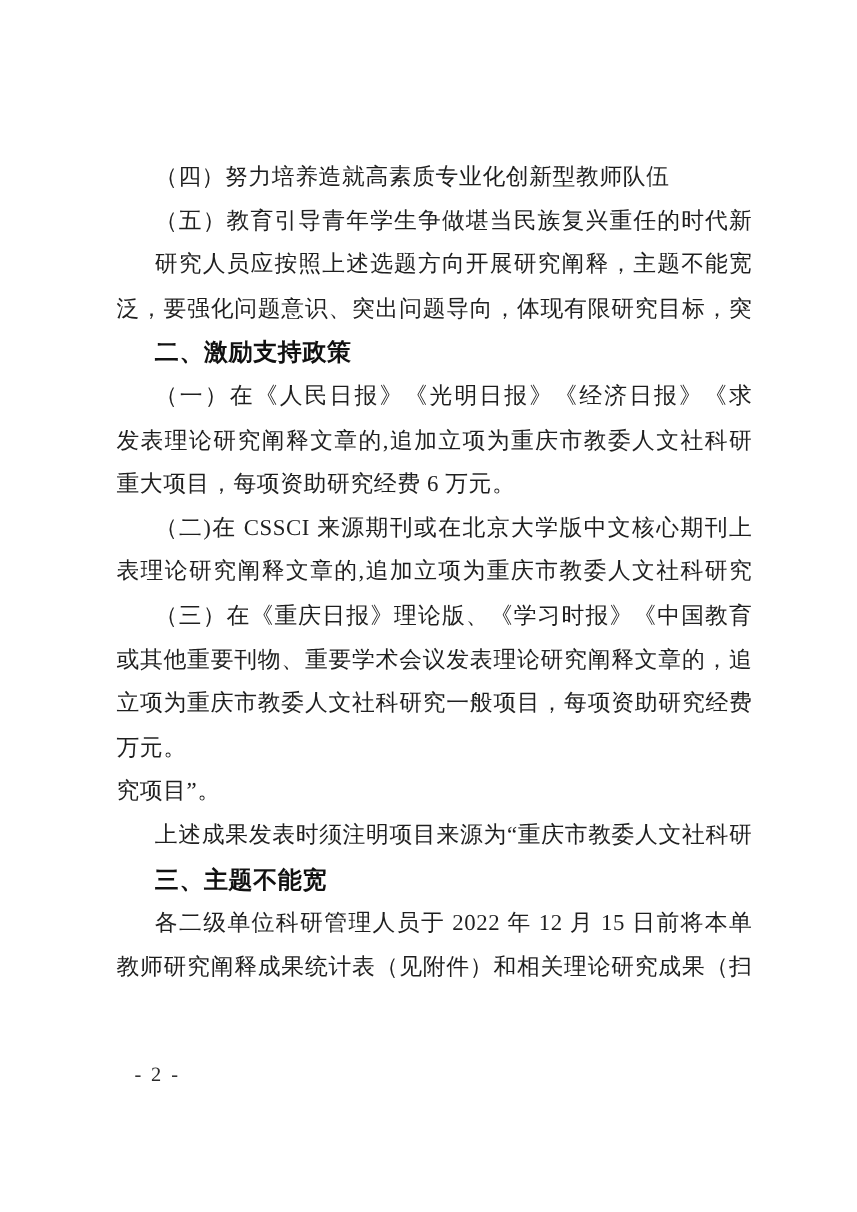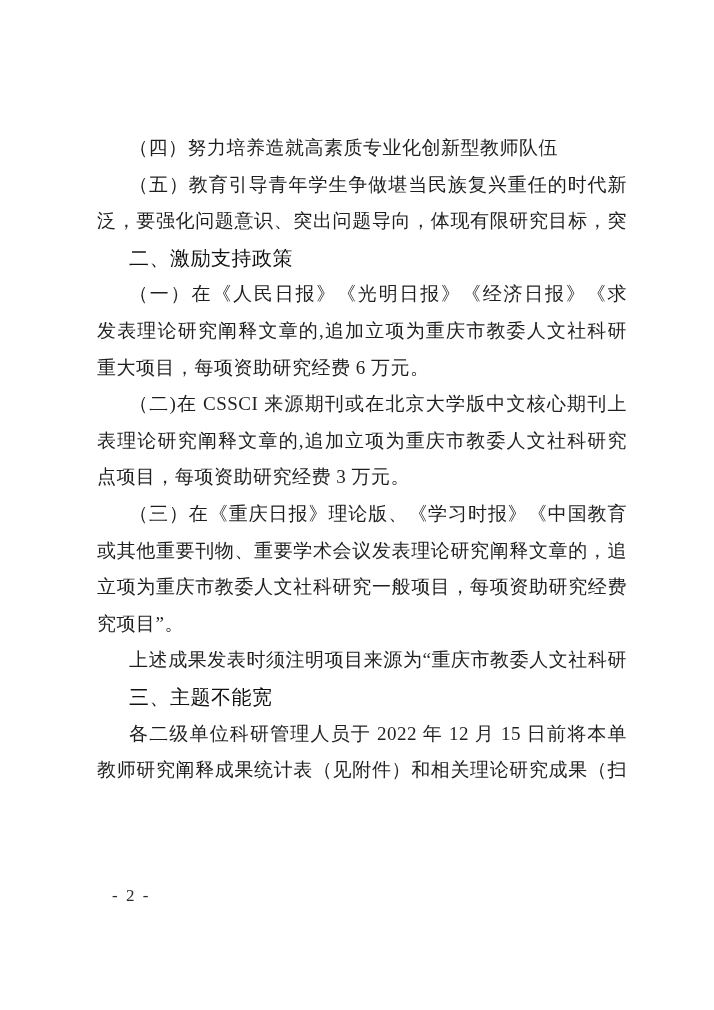--- a/index.html
+++ b/index.html
@@ -33,21 +33,21 @@
   }
   .ln.j {
     text-align: justify;
     text-align-last: justify;
   }
   .ln.i {
     text-indent: 32px;
   }
   .ln.h {
     font-family: "Liberation Sans", "DejaVu Sans", sans-serif;
-    font-weight: 400;
+    font-weight: 700;
     font-size: 20px;
     color: #111111;
     text-align: left;
     text-align-last: left;
   }
   .page-number {
     position: absolute;
     left: 112px;
     top: 882px;
     height: 28px;
@@ -58,31 +58,32 @@
     font-family: "Liberation Serif", "DejaVu Serif", serif;
   }
 </style>
 </head>
 <body>
 
 <div class="page">
   <div class="text-column">
     <div class="ln i">（四）努力培养造就高素质专业化创新型教师队伍</div>
     <div class="ln i j">（五）教育引导青年学生争做堪当民族复兴重任的时代新人</div>
+    <div class="ln i j">研究人员应按照上述选题方向开展研究阐释，主题不能宽</div>
     <div class="ln j">泛，要强化问题意识、突出问题导向，体现有限研究目标，突出</div>
     <div class="ln i h">二、激励支持政策</div>
     <div class="ln i j">（一）在《人民日报》《光明日报》《经济日报》《求是》</div>
     <div class="ln j">发表理论研究阐释文章的,追加立项为重庆市教委人文社科研究</div>
     <div class="ln">重大项目，每项资助研究经费 6 万元。</div>
     <div class="ln i j">（二)在 CSSCI 来源期刊或在北京大学版中文核心期刊上发</div>
     <div class="ln j">表理论研究阐释文章的,追加立项为重庆市教委人文社科研究重</div>
-    <div class="ln">点项目，每项资助研究经费 3 万元。</div>
     <div class="ln i j">（三）在《重庆日报》理论版、《学习时报》《中国教育报》</div>
     <div class="ln j">或其他重要刊物、重要学术会议发表理论研究阐释文章的，追加</div>
     <div class="ln j">立项为重庆市教委人文社科研究一般项目，每项资助研究经费 1</div>
+    <div class="ln">万元。</div>
     <div class="ln">究项目”。</div>
     <div class="ln i j">上述成果发表时须注明项目来源为“重庆市教委人文社科研</div>
     <div class="ln i h">三、主题不能宽</div>
     <div class="ln i j">各二级单位科研管理人员于 2022 年 12 月 15 日前将本单位</div>
     <div class="ln j">教师研究阐释成果统计表（见附件）和相关理论研究成果（扫描</div>
   </div>
   <div class="page-number">- 2 -</div>
 </div>
 
 </body></html>

